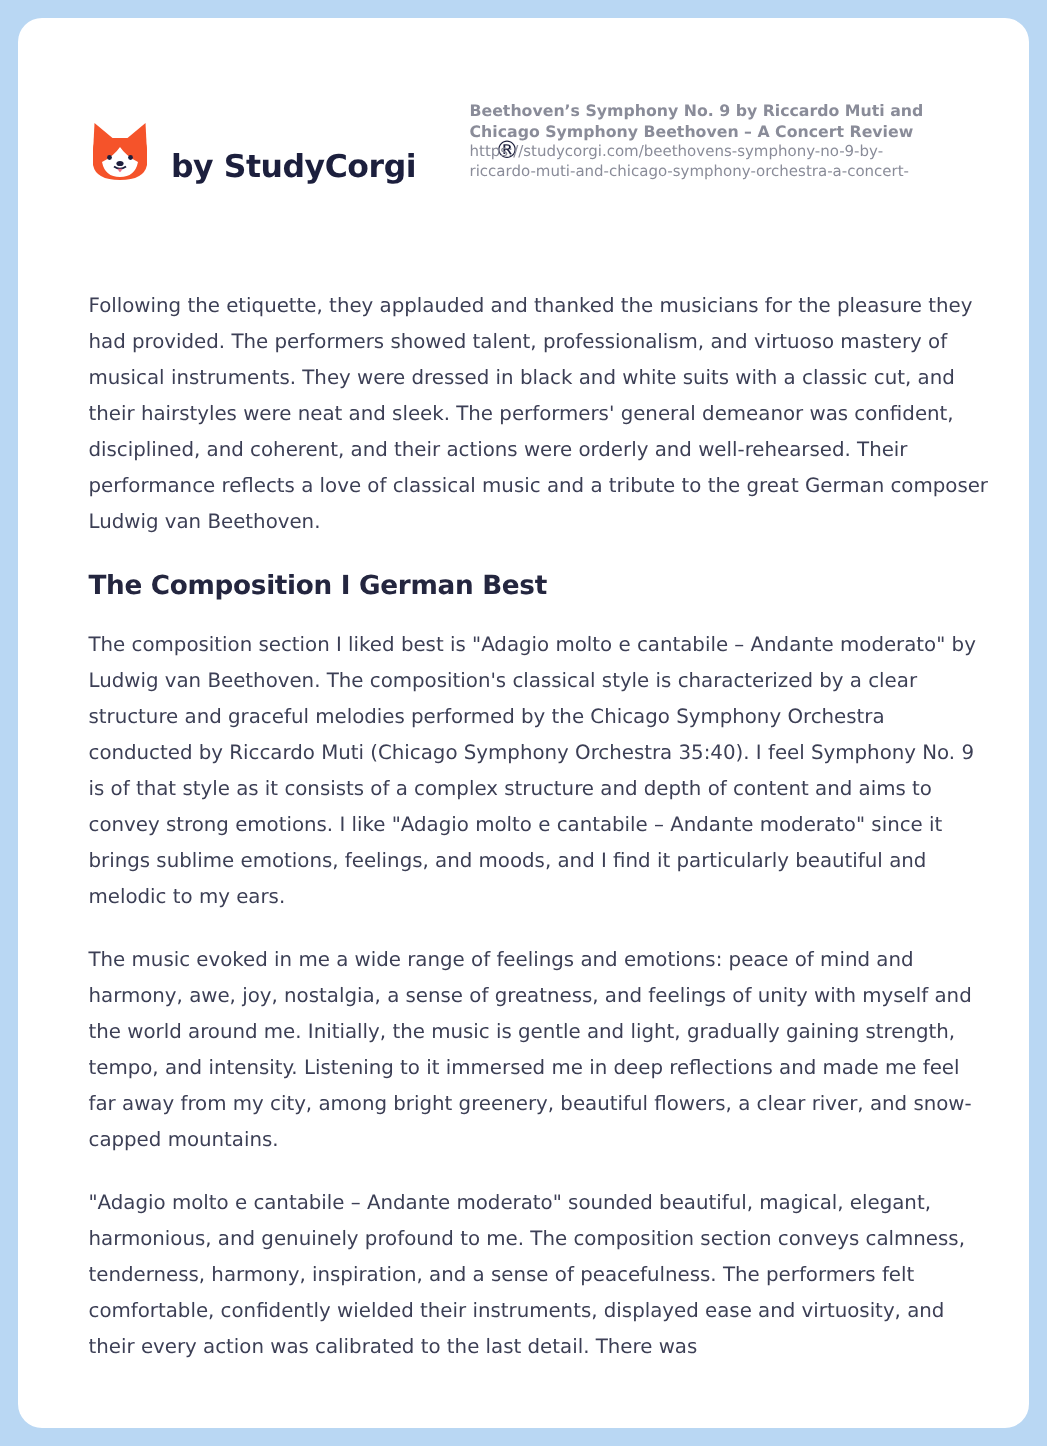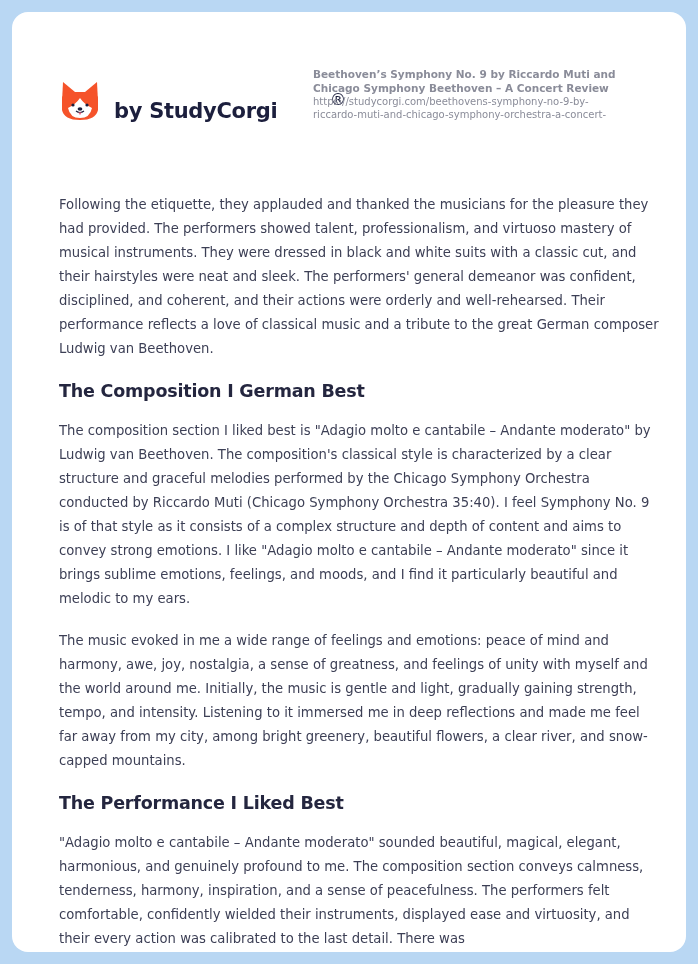--- a/index.html
+++ b/index.html
@@ -88,16 +88,15 @@
     </div>
   </div>
 
   <div class="content">
     <p>Following the etiquette, they applauded and thanked the musicians for the pleasure they had provided. The performers showed talent, professionalism, and virtuoso mastery of musical instruments. They were dressed in black and white suits with a classic cut, and their hairstyles were neat and sleek. The performers' general demeanor was confident, disciplined, and coherent, and their actions were orderly and well-rehearsed. Their performance reflects a love of classical music and a tribute to the great German composer Ludwig van Beethoven.</p>
 
     <h2>The Composition I German Best</h2>
     <p>The composition section I liked best is "Adagio molto e cantabile – Andante moderato" by Ludwig van Beethoven. The composition's classical style is characterized by a clear structure and graceful melodies performed by the Chicago Symphony Orchestra conducted by Riccardo Muti (Chicago Symphony Orchestra 35:40). I feel Symphony No. 9 is of that style as it consists of a complex structure and depth of content and aims to convey strong emotions. I like "Adagio molto e cantabile – Andante moderato" since it brings sublime emotions, feelings, and moods, and I find it particularly beautiful and melodic to my ears.</p>
     <p>The music evoked in me a wide range of feelings and emotions: peace of mind and harmony, awe, joy, nostalgia, a sense of greatness, and feelings of unity with myself and the world around me. Initially, the music is gentle and light, gradually gaining strength, tempo, and intensity. Listening to it immersed me in deep reflections and made me feel far away from my city, among bright greenery, beautiful flowers, a clear river, and snow-capped mountains.</p>
 
-    <h2>The Performance I Liked Best</h2>
     <p>"Adagio molto e cantabile – Andante moderato" sounded beautiful, magical, elegant, harmonious, and genuinely profound to me. The composition section conveys calmness, tenderness, harmony, inspiration, and a sense of peacefulness. The performers felt comfortable, confidently wielded their instruments, displayed ease and virtuosity, and their every action was calibrated to the last detail. There was</p>
   </div>
 </div>
 
 </body></html>

